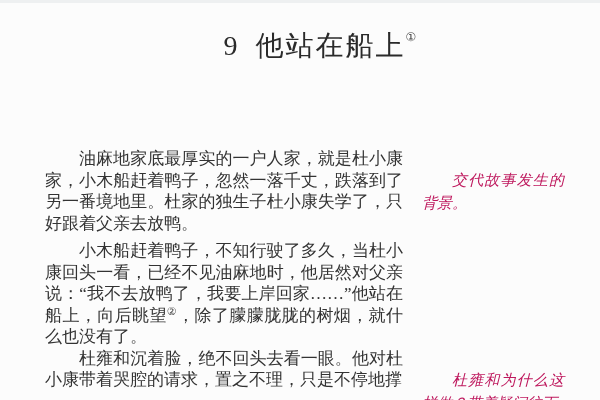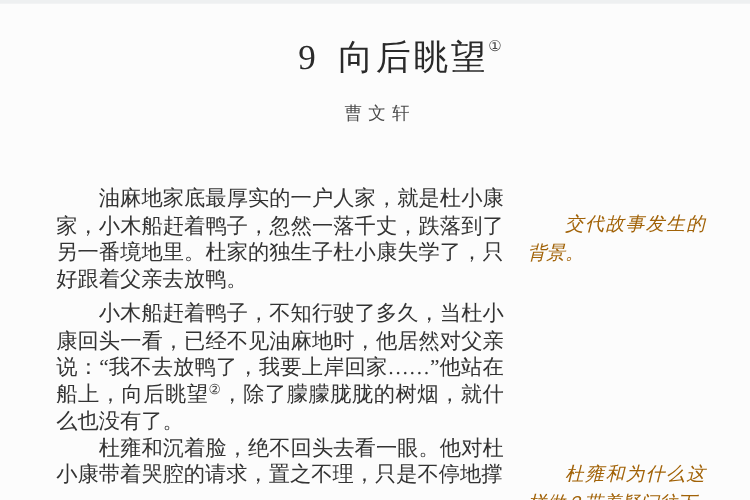--- a/index.html
+++ b/index.html
@@ -67,35 +67,34 @@
   }
   .margin-note {
     position: absolute;
     left: 422px;
     width: 142px;
     font-size: 15px;
     line-height: 23px;
     text-indent: 2em;
     text-align: justify;
     font-style: italic;
-    color: #a16207;
+    color: #be185d;
   }
   .margin-note.note-1 { top: 166px; }
   .margin-note.note-2 { top: 366px; }
 </style>
 </head>
 <body>
 
 <div class="page">
 
   <div class="title-row">
-    <span class="lesson-number">9</span><span>向后眺望</span><sup class="title-sup">①</sup>
+    <span class="lesson-number">9</span><span>他站在船上</span><sup class="title-sup">①</sup>
   </div>
 
-  <div class="author-row">曹文轩</div>
 
   <div class="body-col">
     <p class="para-1">油麻地家底最厚实的一户人家，就是杜小康家，小木船赶着鸭子，忽然一落千丈，跌落到了另一番境地里。杜家的独生子杜小康失学了，只好跟着父亲去放鸭。</p>
     <p class="para-2"><span>小木船赶着鸭子，不知行驶了多久，当杜小康回头一看，已经不见油麻地时，他居然对父亲说：“我不去放鸭了，我要上岸回家……”他站在船上，向后眺望</span><sup class="inline-sup">②</sup><span>，除了朦朦胧胧的树烟，就什么也没有了。</span></p>
     <p class="para-3">杜雍和沉着脸，绝不回头去看一眼。他对杜小康带着哭腔的请求，置之不理，只是不停地撑</p>
   </div>
 
   <div class="margin-note note-1">交代故事发生的背景。</div>
 
   <div class="margin-note note-2">杜雍和为什么这样做？带着疑问往下</div>

